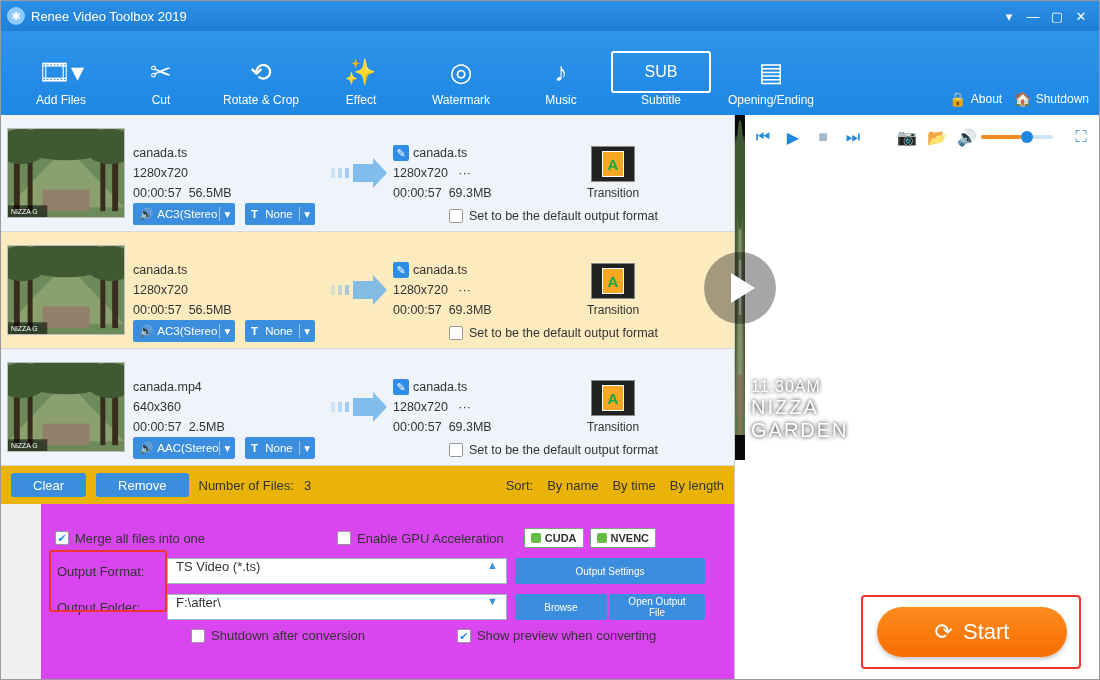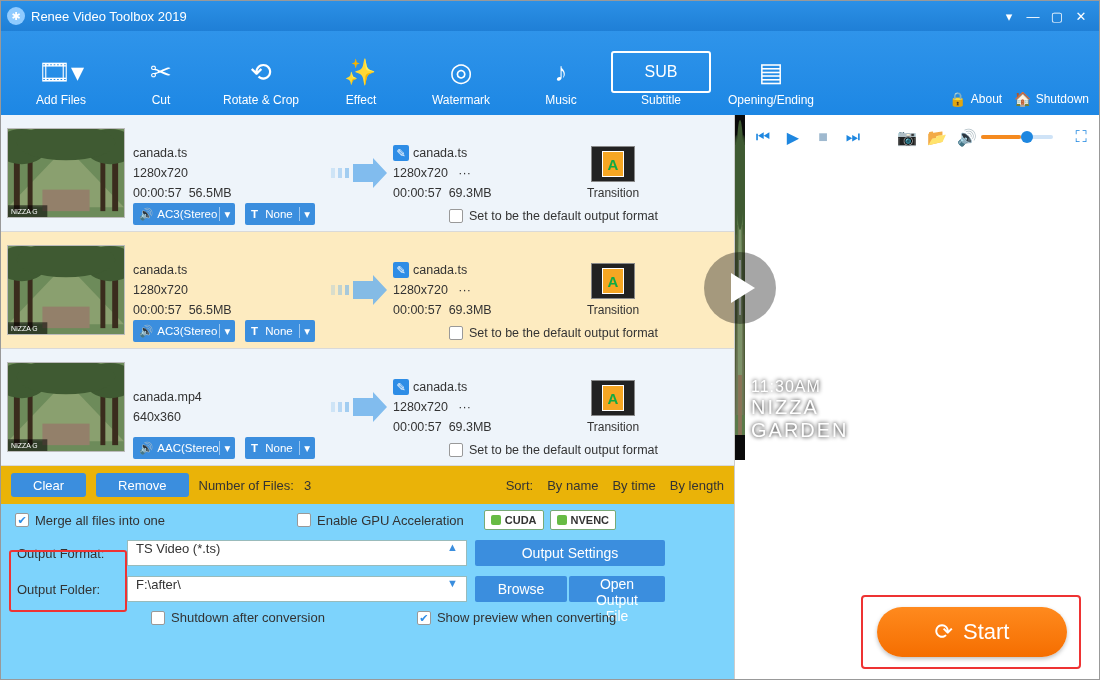--- a/index.html
+++ b/index.html
@@ -42,30 +42,30 @@
   .bluebtn .bdd { width:16px; border-left:1px solid rgba(255,255,255,.5); display:flex; align-items:center; justify-content:center;}
   .defcheck { position:absolute; bottom:8px; left:448px; font-size:12.5px; color:#333; display:flex; align-items:center; gap:6px;}
   .chk { width:14px; height:14px; border:1px solid #999; background:#fff; border-radius:2px;}
   
   .listfoot { height:38px; background:#eab308; display:flex; align-items:center; padding:0 10px; gap:10px; font-size:13px; color:#333;}
   .lbtn { background:#3b8ede; color:#fff; border:none; height:24px; padding:0 22px; border-radius:3px; font-size:13px; cursor:pointer;}
   .listfoot .sorts { margin-left:auto; display:flex; gap:14px; color:#333;}
   .sorts span.lbl{ color:#333;}
   .sorts span.opt{ cursor:pointer;}
   
-  .bottom { flex:1; background:#7dd3fc; padding:6px 14px 8px 14px; font-size:13px; color:#333; position:relative;}
+  .bottom { flex:1; background:#d946ef; padding:24px 14px 8px 14px; font-size:13px; color:#333; position:relative;margin-left:40px;}
   .optline { display:flex; align-items:center; gap:6px; margin-bottom:10px;}
   .chk.checked::after{ content:"✔"; color:#2e8de6; font-size:11px; display:block; text-align:center; line-height:12px;}
   .badge { height:20px; border:1px solid #7a7; border-radius:2px; padding:0 6px; font-size:11px; font-weight:bold; display:flex; align-items:center; gap:4px; background:#fff;}
   .badge .dot{ width:10px; height:10px; background:#6b4; border-radius:2px;}
   .formrow { display:flex; align-items:center; gap:8px; margin-bottom:10px;}
   .formrow label{ width:104px; text-align:left; padding-left:2px;}
   .combo { flex:0 0 340px; height:26px; border:1px solid #9bb; background:#fff; display:flex; align-items:flex-start; padding:0 8px; font-size:13px; color:#333; justify-content:space-between; cursor:pointer;}
   .combo .dd{ color:#3b8ede; font-size:11px;}
-  .midbtn { background:#3b8ede; color:#fff; height:26px; border:none; padding:0 18px; font-size:14px; border-radius:2px; cursor:pointer;}
+  .midbtn { background:#3b8ede; color:#fff; height:26px; border:none; padding:0 18px; font-size:10px; border-radius:2px; cursor:pointer;}
   .redbox { position:absolute; border:2px solid #e33; border-radius:3px;}
   
   .preview { height:345px; background:#000; position:relative; display:flex; align-items:center; justify-content:center;}
   .preview .pvimg{ width:100%; height:100%;}
   .playcircle{ position:absolute; width:72px; height:72px; border-radius:50%; background:rgba(0,0,0,.35); display:flex; align-items:center; justify-content:center; cursor:pointer;}
   .playcircle::after{ content:""; border-left:24px solid #fff; border-top:15px solid transparent; border-bottom:15px solid transparent; margin-left:6px;}
   .pvlabel{ position:absolute; left:16px; bottom:18px; color:#fff; font-family:Georgia, serif; text-shadow:0 0 4px #000;}
   .pvlabel .t1{ font-size:16px; letter-spacing:1px;}
   .pvlabel .t2{ font-size:20px; letter-spacing:2px;}
   .pcontrols{ height:44px; background:#fff; display:flex; align-items:center; padding:0 8px; gap:10px; font-size:16px; color:#1e87e0;}
@@ -288,20 +288,21 @@
                 <ellipse cx="104" cy="18" rx="26" ry="18"></ellipse>
                 <ellipse cx="59" cy="14" rx="50" ry="18"></ellipse>
               </g>
  <rect x="0" y="78" width="40" height="12" fill="rgba(0,0,0,.55)"></rect>
  <text x="3" y="87" font-size="7" fill="#fff" font-family="sans-serif">NIZZA G</text>
 </svg>
           </div>
     <div class="srcblock">
       <div>canada.mp4</div>
       <div>640x360</div>
+      <div><span>00:00:57</span>&nbsp;&nbsp;<span>2.5MB</span></div>
     </div>
     <div class="arrow">
             <svg width="58" height="30">
               <g fill="#6fb3ec">
                 <rect x="2" y="10" width="4" height="10" opacity=".3"></rect>
                 <rect x="9" y="10" width="4" height="10" opacity=".5"></rect>
                 <rect x="16" y="10" width="4" height="10" opacity=".7"></rect>
               </g>
               <polygon points="24,6 44,6 44,0 58,15 44,30 44,24 24,24" fill="#6fb3ec"></polygon>
             </svg>

